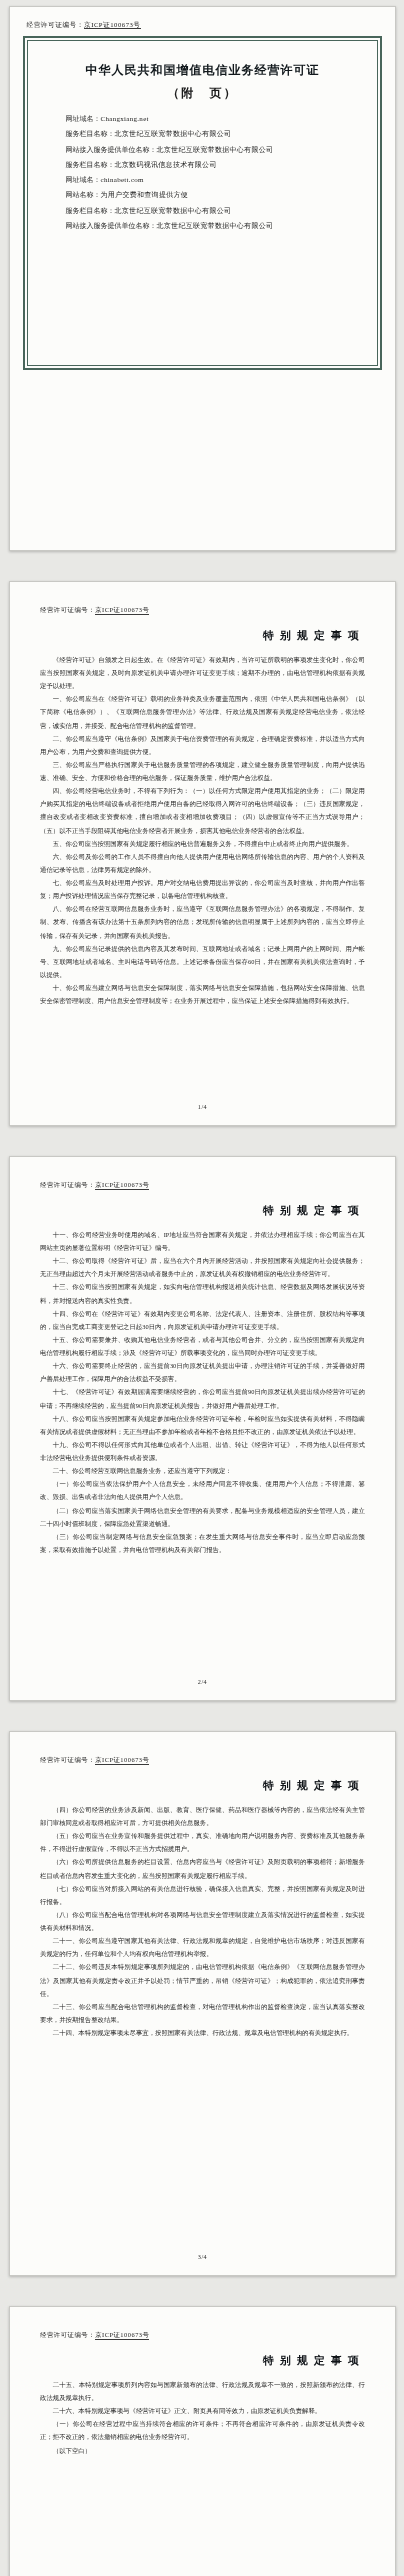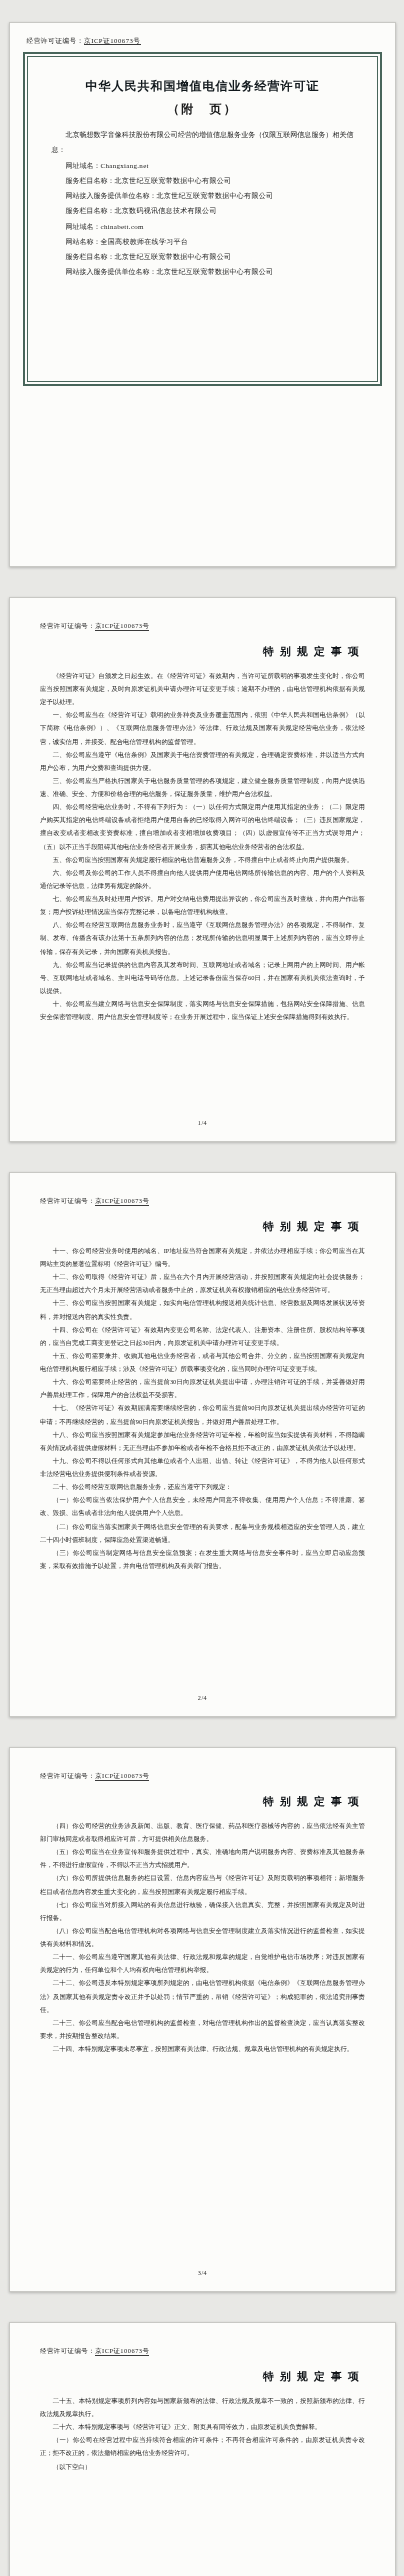--- a/index.html
+++ b/index.html
@@ -7,21 +7,21 @@
   body {
     background: #e8e8e5;
     font-family: "Liberation Serif", "DejaVu Serif", serif;
     color: #1b1b1b;
   }
   .doc { padding: 6.2px 0 22px 0; }
 
   .page {
     width: 387px;
     height: 545px;
-    margin: 16px auto 30px auto;
+    margin: 0 auto 30px auto;
     background: #fcfcfa;
     border: 0.5px solid #c8c8c4;
     box-shadow: 0 0.5px 2.6px rgba(0,0,0,0.22);
     position: relative;
   }
   .page:last-child { margin-bottom: 0; }
 
   
   .page-cert { padding: 12.4px 13.4px; }
   .cert-header { font-size: 6.7px; padding: 1px 1px 6.2px 3.1px; letter-spacing: 0.5px; }
@@ -87,27 +87,26 @@
 
   <section class="page page-cert">
     <div class="cert-header">
       <span>经营许可证编号：</span><span class="u">京ICP证100673号</span>
     </div>
     <div class="cert-frame">
       <div class="cert-frame-inner">
         <h1 class="cert-title">中华人民共和国增值电信业务经营许可证</h1>
         <div class="cert-subtitle">（附　页）</div>
         <div class="cert-body">
-          <p class="cert-intro">北京畅想数字音像科技股份有限公司经营的增值信息服务业务（仅限互联网信息服务）相关信息：</p>
             <p class="cert-line"><span class="fl">网址域名：</span><span class="fv">Changxiang.net</span></p>
             <p class="cert-line"><span class="fl">服务栏目名称：</span><span class="fv">北京世纪互联宽带数据中心有限公司</span></p>
             <p class="cert-line"><span class="fl">网站接入服务提供单位名称：</span><span class="fv">北京世纪互联宽带数据中心有限公司</span></p>
             <p class="cert-line"><span class="fl">服务栏目名称：</span><span class="fv">北京数码视讯信息技术有限公司</span></p>
             <p class="cert-line"><span class="fl">网址域名：</span><span class="fv">chinabett.com</span></p>
-            <p class="cert-line"><span class="fl">网站名称：</span><span class="fv">全国高校教师在线学习平台</span></p>
+            <p class="cert-line"><span class="fl">网站名称：</span><span class="fv">为用户交费和查询提供方便</span></p>
             <p class="cert-line"><span class="fl">服务栏目名称：</span><span class="fv">北京世纪互联宽带数据中心有限公司</span></p>
             <p class="cert-line"><span class="fl">网站接入服务提供单位名称：</span><span class="fv">北京世纪互联宽带数据中心有限公司</span></p>
         </div>
       </div>
     </div>
   </section>
 
   <section class="page page-sp">
     <div class="sp-header">
       <span>经营许可证编号：</span><span class="u">京ICP证100673号</span>

